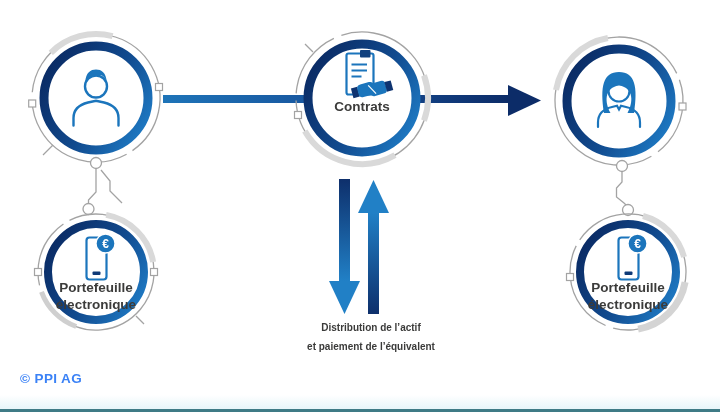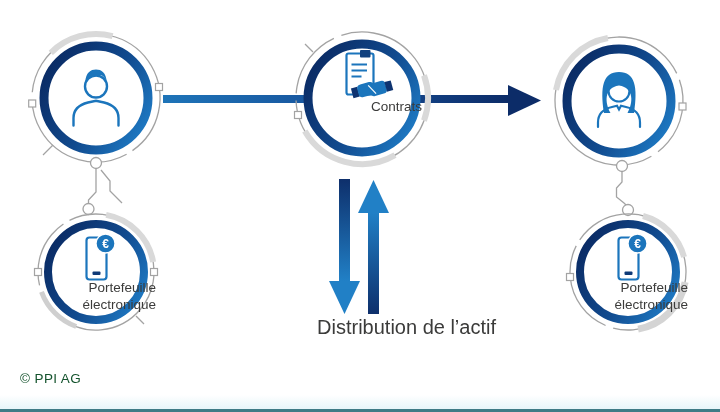--- a/index.html
+++ b/index.html
@@ -2,26 +2,26 @@
 <html><head>
 <meta charset="utf-8">
 <style>
   html,body{margin:0;padding:0;background:#fff;}
   .stage{
     position:relative;width:720px;height:412px;background:#ffffff;overflow:hidden;
     font-family:"Liberation Sans",sans-serif;color:#3b3b3a;
   }
   .stage svg{position:absolute;left:0;top:0;}
   .label{
-    position:absolute;text-align:right;color:#3b3b3a;
+    position:absolute;text-align:center;color:#3b3b3a;font-weight:bold;
   }
   .label span{display:block;}
   .lbl-node{font-size:13.5px;line-height:16.5px;}
-  .lbl-caption{font-size:20px;line-height:19px;}
-  .copyright{position:absolute;left:20px;top:371px;font-size:13.5px;letter-spacing:.4px;color:#14532d;}
+  .lbl-caption{font-size:10px;line-height:19px;}
+  .copyright{position:absolute;left:20px;top:371px;font-size:13.5px;letter-spacing:.4px;color:#3b82f6;font-weight:bold;}
   .baseline{
     position:absolute;left:0;right:0;bottom:0;height:17px;box-sizing:border-box;
     background:linear-gradient(180deg,#ffffff 0%,#e9f6fa 90%);
     border-bottom:3px solid #3f7b86;
   }
 </style>
 </head>
 <body>
 
 <div class="stage">
@@ -166,18 +166,19 @@
     <span>électronique</span>
   </div>
 
   <div class="label lbl-node" style="left:568px;top:280px;width:120px;">
     <span>Portefeuille</span>
     <span>électronique</span>
   </div>
 
   <div class="label lbl-caption" style="left:246px;top:318px;width:250px;">
     <span>Distribution de l’actif</span>
+    <span>et paiement de l’équivalent</span>
   </div>
 
   <div class="copyright">© PPI AG</div>
 
   <div class="baseline"></div>
 </div>
 
 </body></html>

